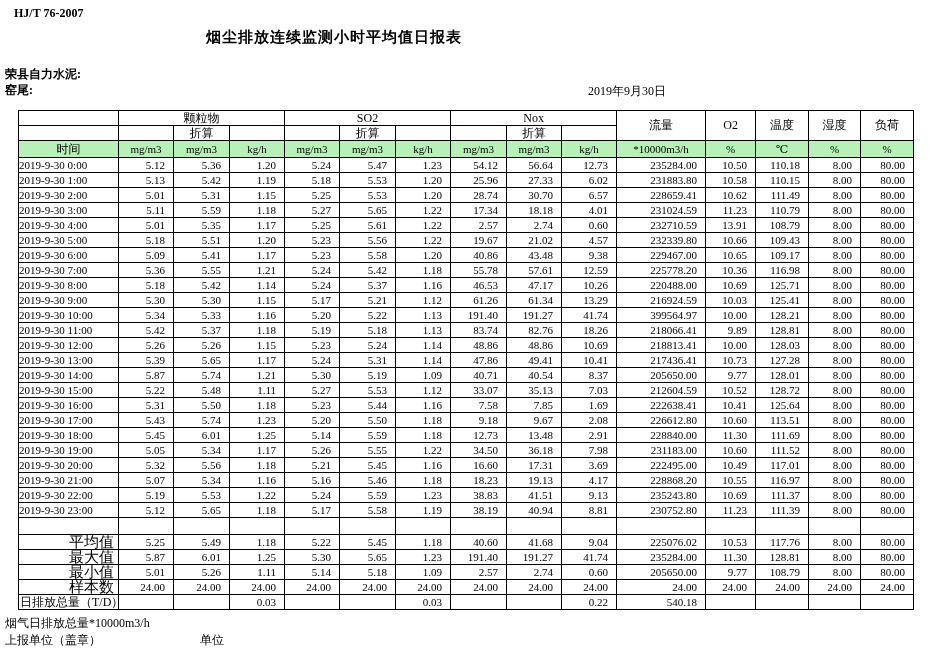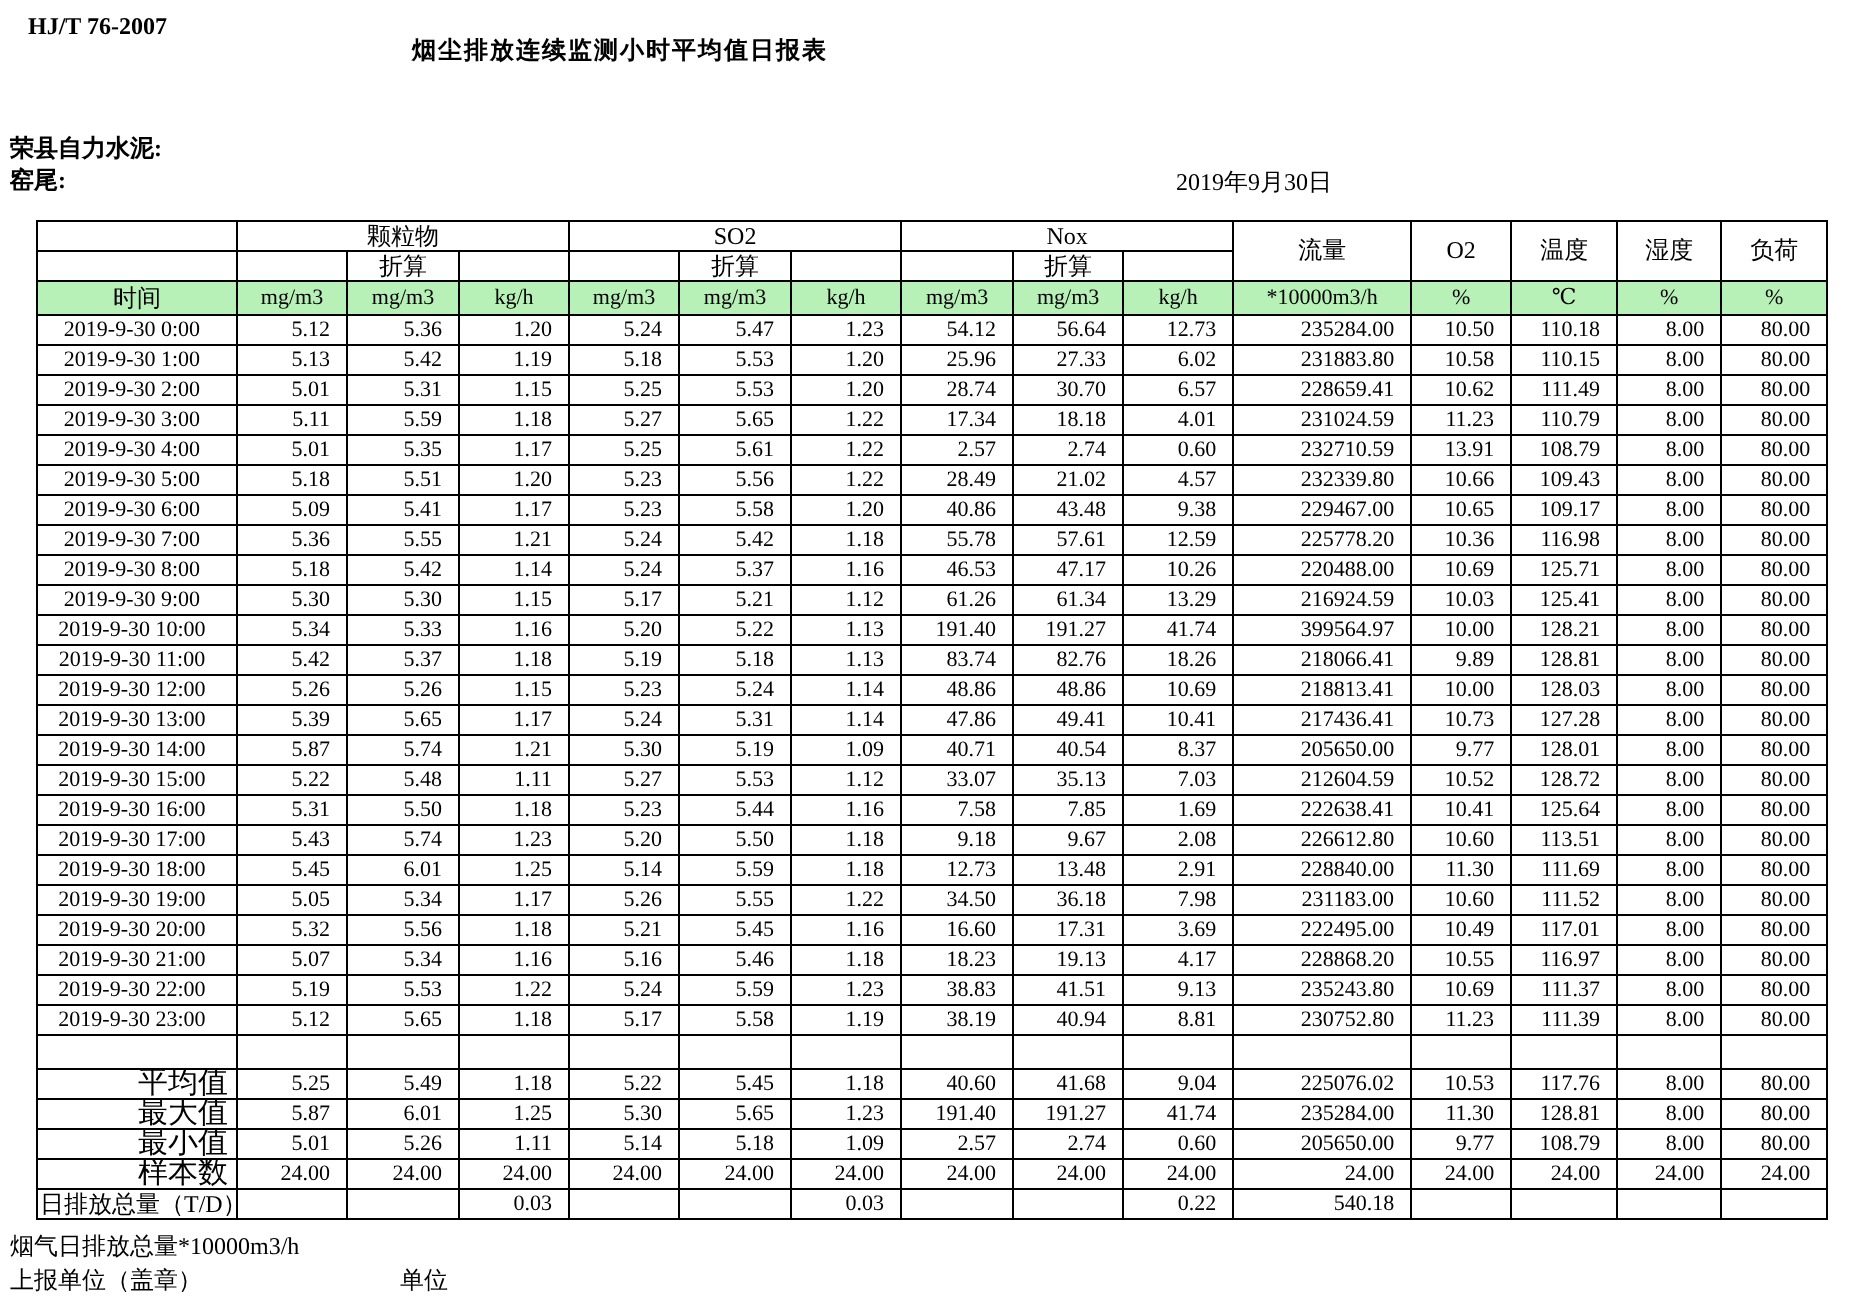--- a/index.html
+++ b/index.html
@@ -3,21 +3,21 @@
 <meta charset="utf-8">
 <style>
   html,body{margin:0;padding:0;}
   body{
     width:932px;height:654px;position:relative;background:#ffffff;
     font-family:"Liberation Serif","DejaVu Serif",serif;color:#000;
     overflow:hidden;
   }
   .abs{position:absolute;white-space:nowrap;}
   .doc-code{left:14px;top:6px;font-size:12px;font-weight:bold;}
-  .title{left:206px;top:17px;font-size:12px;font-weight:bold;letter-spacing:1px;}
+  .title{left:206px;top:28px;font-size:15px;font-weight:bold;letter-spacing:1px;}
   .company{left:5px;top:66px;font-size:12px;font-weight:bold;}
   .location{left:5px;top:82px;font-size:12px;font-weight:bold;}
   .date{left:588px;top:83px;font-size:12px;}
   .footer-note{left:5px;top:615px;font-size:12px;}
   .footer-report{left:5px;top:632px;font-size:12px;}
   .footer-unit{left:200px;top:632px;font-size:12px;}
 
   table.report{
     position:absolute;left:18px;top:110px;width:895px;
     border-collapse:collapse;table-layout:fixed;
@@ -26,21 +26,21 @@
     border:1px solid #000;
     font-size:11px;font-weight:normal;
     padding:0;line-height:13px;height:14px;
     overflow:hidden;white-space:nowrap;
     text-align:center;vertical-align:middle;
   }
   .report thead th{font-size:12px;}
   .report tr.unit-row th{background:var(--unit-bg,#b7f1b7);height:16px;}
   .report tr.unit-row th.latin{font-size:11px;}
   .report td.num{text-align:right;padding-right:8px;}
-  .report td.t{text-align:center;padding-right:5px;margin-top:40px;}
+  .report td.t{text-align:left;padding-right:5px;margin-top:40px;}
   .report td.lbl{text-align:right;padding-right:4px;font-size:15px;}
   .report td.lbl-left{text-align:center;padding-left:1px;font-size:12px;}
   .report tr.gap-row td{height:16px;}
 </style>
 </head>
 <body>
 
 <div class="abs doc-code">HJ/T  76-2007</div>
 <div class="abs title">烟尘排放连续监测小时平均值日报表</div>
 <div class="abs company">荣县自力水泥:</div>
@@ -194,21 +194,21 @@
         <td class="num">80.00</td>
       </tr>
       <tr>
         <td class="t">2019-9-30 5:00</td>
         <td class="num">5.18</td>
         <td class="num">5.51</td>
         <td class="num">1.20</td>
         <td class="num">5.23</td>
         <td class="num">5.56</td>
         <td class="num">1.22</td>
-        <td class="num">28.49</td>
+        <td class="num">19.67</td>
         <td class="num">21.02</td>
         <td class="num">4.57</td>
         <td class="num">232339.80</td>
         <td class="num">10.66</td>
         <td class="num">109.43</td>
         <td class="num">8.00</td>
         <td class="num">80.00</td>
       </tr>
       <tr>
         <td class="t">2019-9-30 6:00</td>

